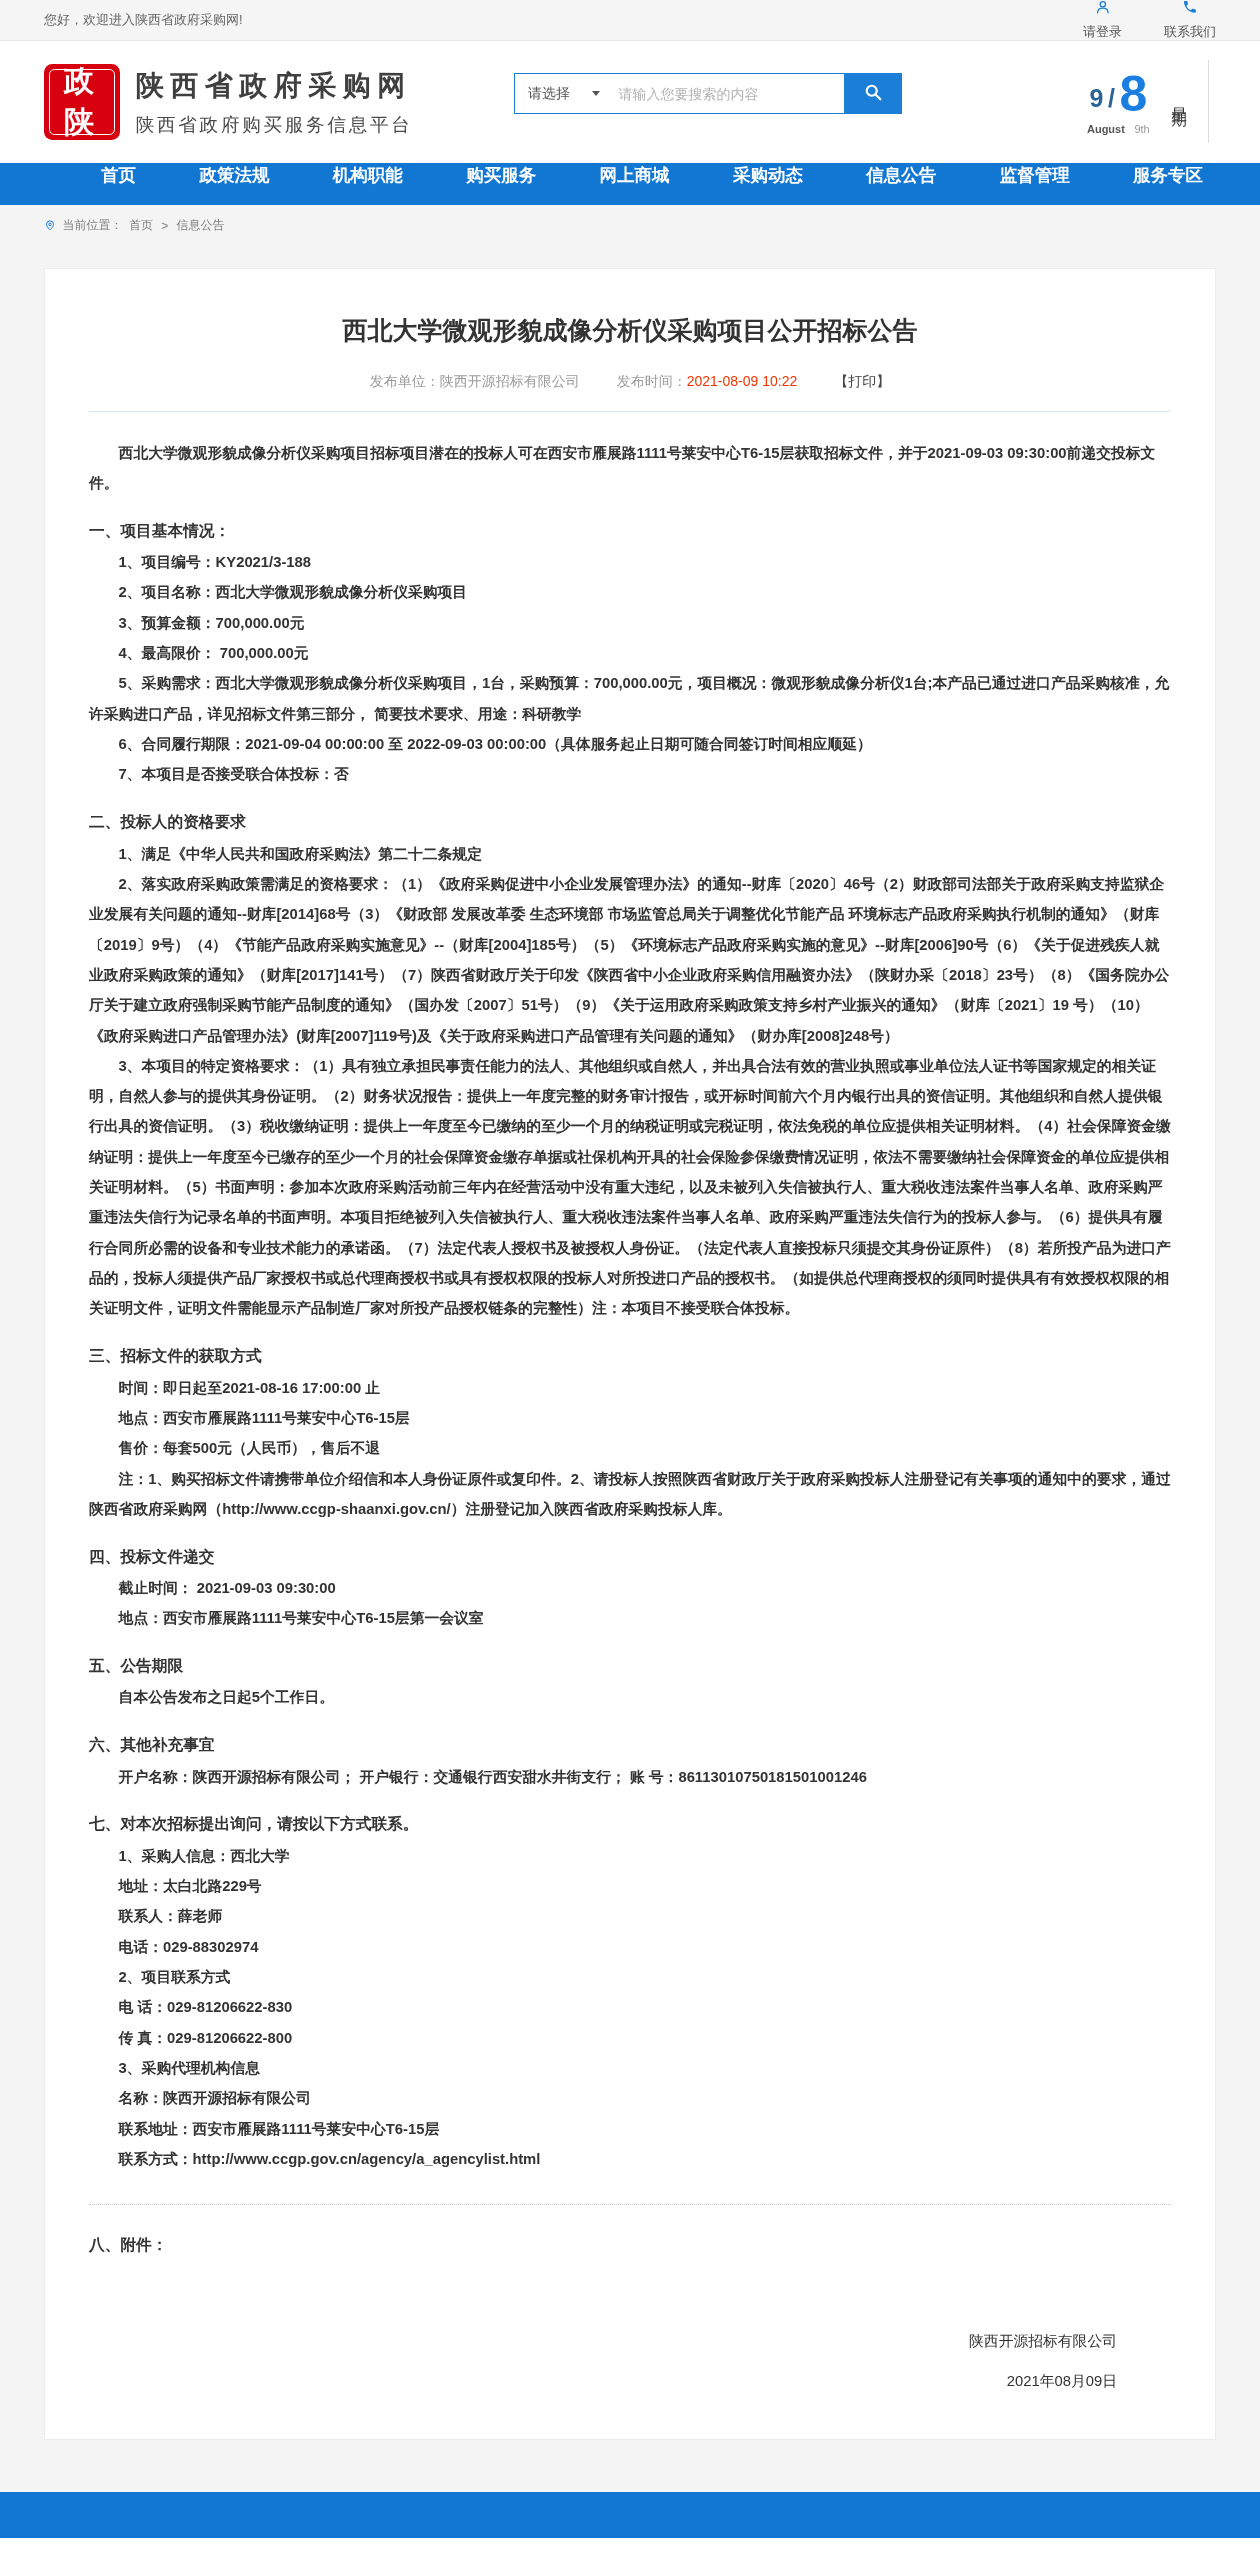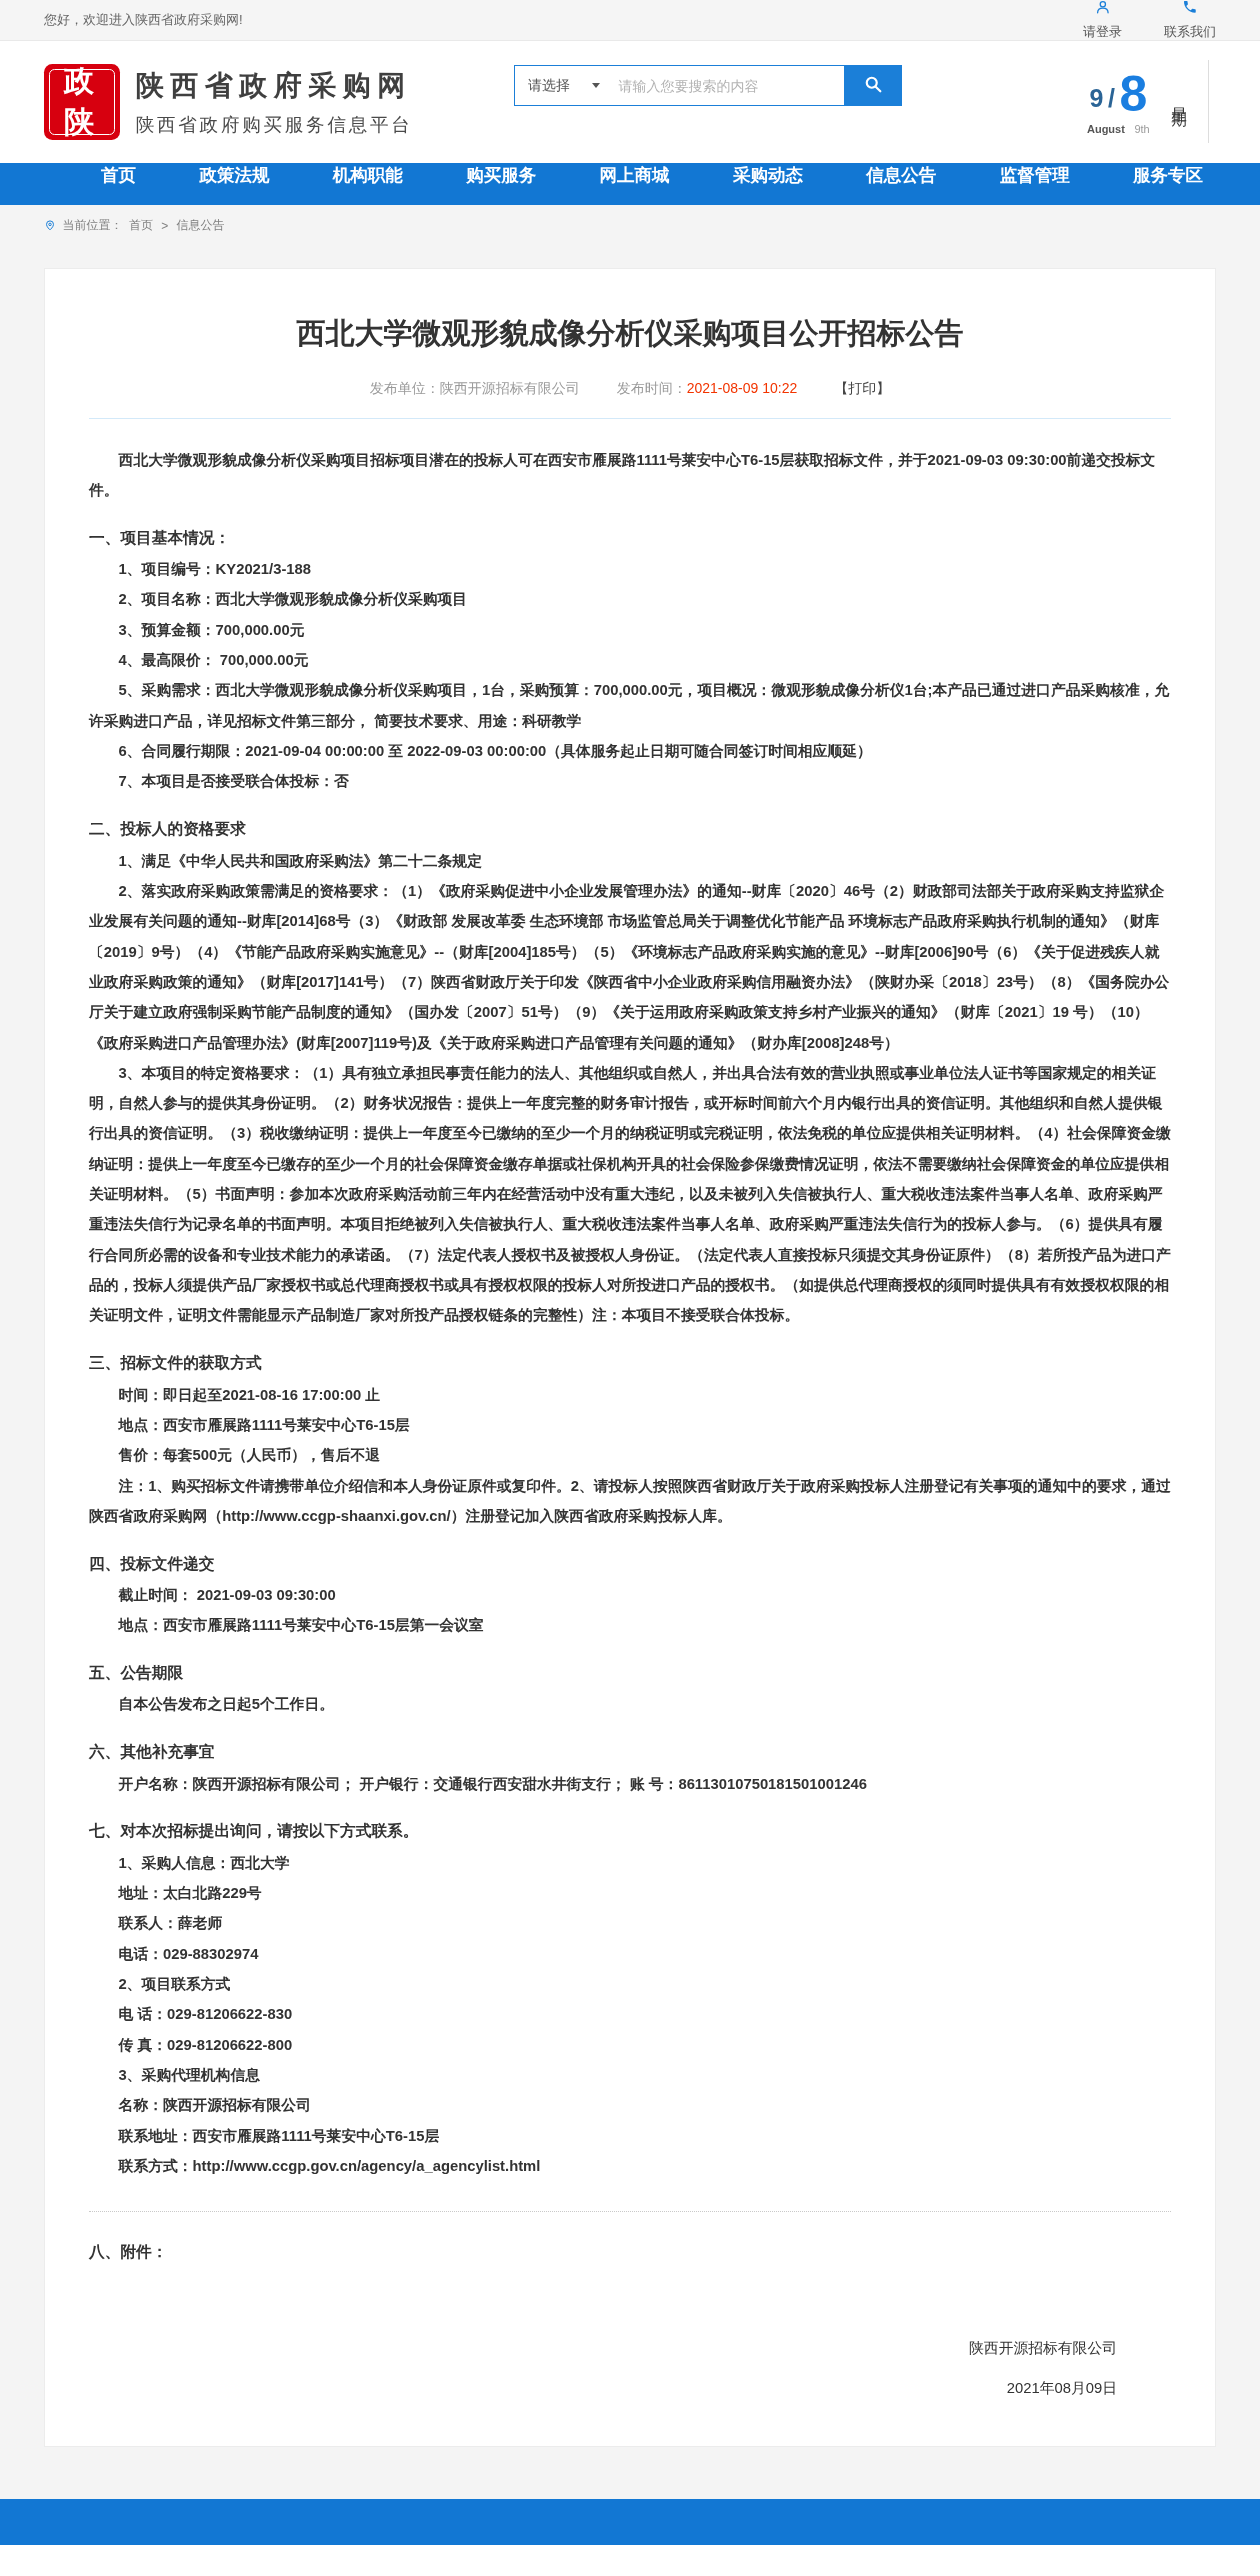--- a/index.html
+++ b/index.html
@@ -23,21 +23,21 @@
   .header { height:122px; background:#fff; }
   .header-inner { display:flex; align-items:center; height:100%; position:relative; }
   .logo { display:flex; align-items:center; gap:15.7px; cursor:pointer; }
   .seal { width:76px; height:76px; background:#d7000f; border-radius:8.3px; position:relative;
           display:flex; align-items:center; justify-content:center;padding-left:20px; }
   .seal-inner { position:absolute; inset:4.6px; border:1.8px solid #fff; border-radius:5.5px; }
   .seal span { color:#fff; font-size:30px; font-weight:700; letter-spacing:1.8px; z-index:1; }
   .site-name { font-size:28px; font-weight:700; color:#3f3f3f; letter-spacing:6.5px; }
   .site-sub  { font-size:18.5px; color:#4a4a4a; letter-spacing:2.8px; margin-top:6.5px; }
 
-  .search { position:absolute; left:470px; top:24px; width:388px; height:41px;
+  .search { position:absolute; left:470px; top:32px; width:388px; height:41px;
             border:1.8px solid #1b7fd8; background:#fff; display:flex; align-items:stretch; }
   .search-select { width:96px; display:flex; align-items:center; justify-content:space-between;
                    padding:0 11px 0 13px; font-size:14px; color:#555; cursor:pointer; }
   .caret { width:0; height:0; border-left:4.6px solid transparent; border-right:4.6px solid transparent;
            border-top:5.5px solid #555; }
   .search-input { flex:1; border:none; outline:none; font-size:14px; color:#333; padding:0 7.4px; min-width:0; }
   .search-input::placeholder { color:#b3b3b3; }
   .search-btn { width:57px; background:#1b7fd8; border:none; display:flex; align-items:center;
                 justify-content:center; cursor:pointer; }
   .search-btn svg { width:20px; height:20px; }
@@ -63,21 +63,21 @@
   .breadcrumb { background:#f4f4f4; padding:12px 12px 10px; font-size:12px; color:#808080; }
   .breadcrumb-inner { display:flex; align-items:center; gap:6.5px; }
   .breadcrumb svg { width:12px; height:14.8px; display:block; }
   .breadcrumb a { color:#808080; cursor:pointer; }
   .crumb-sep { margin:0 1.8px; }
 
   
   .page { background:#f4f4f4; padding:24px 0 52px; }
   .card { width:1172px; margin:0 auto; background:#fff; border:0.9px solid #ececec;
           padding:41px 44px 37px; }
-  .article-title { text-align:center; font-size:29px; font-weight:700; color:#333; margin:3.7px 0 0; }
+  .article-title { text-align:center; font-size:25px; font-weight:700; color:#333; margin:3.7px 0 0; }
   .meta { text-align:center; margin-top:26px; font-size:14px; color:#9a9a9a; }
   .meta .time { color:#f23400; }
   .meta .gap { margin-left:33px; }
   .meta .print { color:#444; margin-left:33px; cursor:pointer; }
   .blue-divider { border-bottom:1.8px solid #d3e9f9; margin-top:20px; }
 
   .article { margin-top:26px; font-size:14.8px; line-height:2.05; color:#333; }
   .para { margin:0; text-indent:2em;font-weight:bold; }
   .sec-heading { margin:16.6px 0 0; font-weight:700; font-size:15.7px; text-indent:0; }
   .bold { font-weight:700; }

